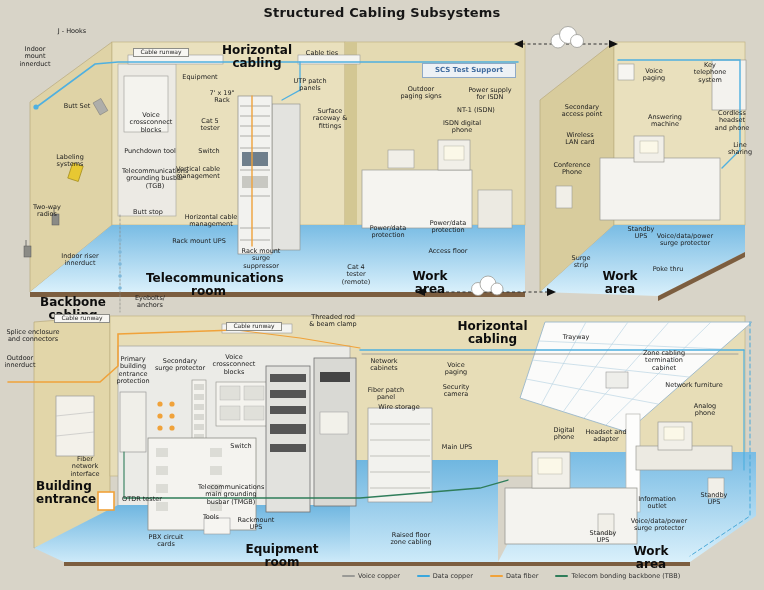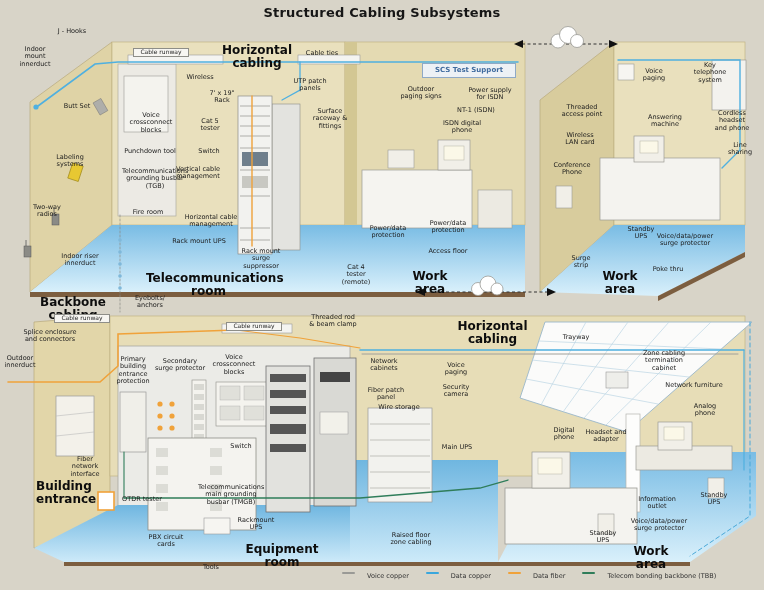--- a/index.html
+++ b/index.html
@@ -4,21 +4,21 @@
 <style>
   html,body{margin:0;padding:0}
   #stage{position:relative;width:764px;height:590px;background:#d8d4c8;font-family:"DejaVu Sans",sans-serif;overflow:hidden}
   #scene{position:absolute;left:0;top:0}
   .ttl{position:absolute;left:0;right:0;top:5px;text-align:center;font-size:13px;font-weight:bold;color:#161616;letter-spacing:.2px}
   .lb{position:absolute;font-size:6.5px;line-height:1.12;color:#1c1c1c;text-align:center}
   .hd{font-size:12px;font-weight:bold;color:#0d0d0d}
   .bx{background:#f7f6f2;border:1px solid #8e8e88;padding:0 2px;font-size:6px}
   .sign{position:absolute;left:422px;top:63px;width:92px;height:13px;background:#edf1f5;border:1px solid #8fa9c6;color:#3f6b9e;font-size:7px;font-weight:bold;text-align:center;line-height:13px}
   .legend{position:absolute;left:342px;top:572px;display:flex;gap:17px;align-items:center}
-  .li{display:flex;gap:12px}
+  .li{display:flex;align-items:center;gap:3px}
   .dash{width:13px;height:2px;border-radius:1px;background:#999}
   .ll{font-size:6.5px;color:#333;white-space:nowrap}
 </style>
 </head>
 <body>
 
 <div id="stage">
 
 <svg id="scene" width="764" height="590" viewBox="0 0 764 590">
   <defs>
@@ -243,69 +243,69 @@
   </g>
 </svg>
 
 <div class="ttl">Structured Cabling Subsystems</div>
 
 <div class="lb" style="left:52px;top:28px;width:40px">J - Hooks</div>
 <div class="lb" style="left:14px;top:46px;width:42px">Indoor mount innerduct</div>
 <div class="lb bx" style="left:133px;top:48px;width:50px">Cable runway</div>
 <div class="lb hd" style="left:212px;top:44px;width:90px">Horizontal cabling</div>
 <div class="lb" style="left:304px;top:50px;width:36px">Cable ties</div>
-<div class="lb" style="left:180px;top:74px;width:40px">Wireless</div>
+<div class="lb" style="left:180px;top:74px;width:40px">Equipment</div>
 <div class="lb" style="left:204px;top:90px;width:36px">7' x 19" Rack</div>
 <div class="lb" style="left:292px;top:78px;width:36px">UTP patch panels</div>
 <div class="lb" style="left:60px;top:103px;width:34px">Butt Set</div>
 <div class="lb" style="left:126px;top:112px;width:50px">Voice crossconnect blocks</div>
 <div class="lb" style="left:196px;top:118px;width:28px">Cat 5 tester</div>
 <div class="lb" style="left:312px;top:108px;width:36px">Surface raceway &amp; fittings</div>
 <div class="lb" style="left:194px;top:148px;width:30px">Switch</div>
 <div class="lb" style="left:122px;top:148px;width:56px">Punchdown tool</div>
 <div class="lb" style="left:54px;top:154px;width:32px">Labeling systems</div>
 <div class="lb" style="left:176px;top:166px;width:44px">Vertical cable management</div>
 <div class="lb" style="left:122px;top:168px;width:66px">Telecommunications grounding busbar (TGB)</div>
 <div class="lb" style="left:28px;top:204px;width:38px">Two-way radios</div>
-<div class="lb" style="left:130px;top:209px;width:36px">Fire room</div>
+<div class="lb" style="left:130px;top:209px;width:36px">Butt stop</div>
 <div class="lb" style="left:180px;top:214px;width:62px">Horizontal cable management</div>
 <div class="lb" style="left:168px;top:238px;width:62px">Rack mount UPS</div>
 <div class="lb" style="left:56px;top:253px;width:48px">Indoor riser innerduct</div>
 <div class="lb" style="left:238px;top:248px;width:46px">Rack mount surge suppressor</div>
 <div class="lb hd" style="left:146px;top:272px;width:125px">Telecommunications room</div>
 <div class="lb" style="left:130px;top:295px;width:40px">Eyebolts/ anchors</div>
 
 <div class="sign">SCS Test Support</div>
 <div class="lb" style="left:398px;top:86px;width:46px">Outdoor paging signs</div>
 <div class="lb" style="left:466px;top:87px;width:48px">Power supply for ISDN</div>
 <div class="lb" style="left:456px;top:107px;width:40px">NT-1 (ISDN)</div>
 <div class="lb" style="left:432px;top:120px;width:60px">ISDN digital phone</div>
 <div class="lb" style="left:366px;top:225px;width:44px">Power/data protection</div>
 <div class="lb" style="left:426px;top:220px;width:44px">Power/data protection</div>
 <div class="lb" style="left:424px;top:248px;width:48px">Access floor</div>
 <div class="lb" style="left:338px;top:264px;width:36px">Cat 4 tester (remote)</div>
 <div class="lb hd" style="left:400px;top:270px;width:60px">Work area</div>
 
 <div class="lb" style="left:636px;top:68px;width:36px">Voice paging</div>
 <div class="lb" style="left:690px;top:62px;width:40px">Key telephone system</div>
-<div class="lb" style="left:560px;top:104px;width:44px">Threaded access point</div>
+<div class="lb" style="left:560px;top:104px;width:44px">Secondary access point</div>
 <div class="lb" style="left:634px;top:114px;width:62px">Answering machine</div>
 <div class="lb" style="left:712px;top:110px;width:40px">Cordless headset and phone</div>
 <div class="lb" style="left:560px;top:132px;width:40px">Wireless LAN card</div>
 <div class="lb" style="left:724px;top:142px;width:32px">Line sharing</div>
 <div class="lb" style="left:550px;top:162px;width:44px">Conference Phone</div>
 <div class="lb" style="left:624px;top:226px;width:34px">Standby UPS</div>
 <div class="lb" style="left:654px;top:233px;width:62px">Voice/data/power surge protector</div>
 <div class="lb" style="left:566px;top:255px;width:30px">Surge strip</div>
 <div class="lb" style="left:648px;top:266px;width:40px">Poke thru</div>
 <div class="lb hd" style="left:592px;top:270px;width:56px">Work area</div>
 
 <div class="lb hd" style="left:30px;top:296px;width:86px">Backbone cabling</div>
 <div class="lb bx" style="left:54px;top:314px;width:50px">Cable runway</div>
-<div class="lb" style="left:22px;top:329px;width:56px">Splice enclosure and connectors</div>
+<div class="lb" style="left:5px;top:329px;width:56px">Splice enclosure and connectors</div>
 <div class="lb" style="left:2px;top:355px;width:36px">Outdoor innerduct</div>
 <div class="lb bx" style="left:226px;top:322px;width:50px">Cable runway</div>
 <div class="lb" style="left:308px;top:314px;width:50px">Threaded rod &amp; beam clamp</div>
 <div class="lb hd" style="left:445px;top:320px;width:95px">Horizontal cabling</div>
 <div class="lb" style="left:556px;top:334px;width:40px">Trayway</div>
 <div class="lb" style="left:640px;top:350px;width:48px">Zone cabling termination cabinet</div>
 <div class="lb" style="left:114px;top:356px;width:38px">Primary building entrance protection</div>
 <div class="lb" style="left:154px;top:358px;width:52px">Secondary surge protector</div>
 <div class="lb" style="left:212px;top:354px;width:44px">Voice crossconnect blocks</div>
 <div class="lb" style="left:362px;top:358px;width:44px">Network cabinets</div>
@@ -317,21 +317,21 @@
 <div class="lb" style="left:690px;top:403px;width:30px">Analog phone</div>
 <div class="lb" style="left:226px;top:443px;width:30px">Switch</div>
 <div class="lb" style="left:438px;top:444px;width:38px">Main UPS</div>
 <div class="lb" style="left:548px;top:427px;width:32px">Digital phone</div>
 <div class="lb" style="left:584px;top:429px;width:44px">Headset and adapter</div>
 <div class="lb" style="left:66px;top:456px;width:38px">Fiber network interface</div>
 <div class="lb hd" style="left:36px;top:480px;width:50px">Building entrance</div>
 <div class="lb" style="left:116px;top:496px;width:52px">OTDR tester</div>
 <div class="lb" style="left:198px;top:484px;width:66px">Telecommunications main grounding busbar (TMGB)</div>
 <div class="lb" style="left:146px;top:534px;width:40px">PBX circuit cards</div>
-<div class="lb" style="left:198px;top:564px;width:26px">Tools</div>
+<div class="lb" style="left:198px;top:514px;width:26px">Tools</div>
 <div class="lb" style="left:234px;top:517px;width:44px">Rackmount UPS</div>
 <div class="lb hd" style="left:236px;top:543px;width:92px">Equipment room</div>
 <div class="lb" style="left:384px;top:532px;width:54px">Raised floor zone cabling</div>
 
 <div class="lb" style="left:634px;top:496px;width:46px">Information outlet</div>
 <div class="lb" style="left:630px;top:518px;width:58px">Voice/data/power surge protector</div>
 <div class="lb" style="left:586px;top:530px;width:34px">Standby UPS</div>
 <div class="lb" style="left:698px;top:492px;width:32px">Standby UPS</div>
 <div class="lb hd" style="left:618px;top:545px;width:66px">Work area</div>
 

